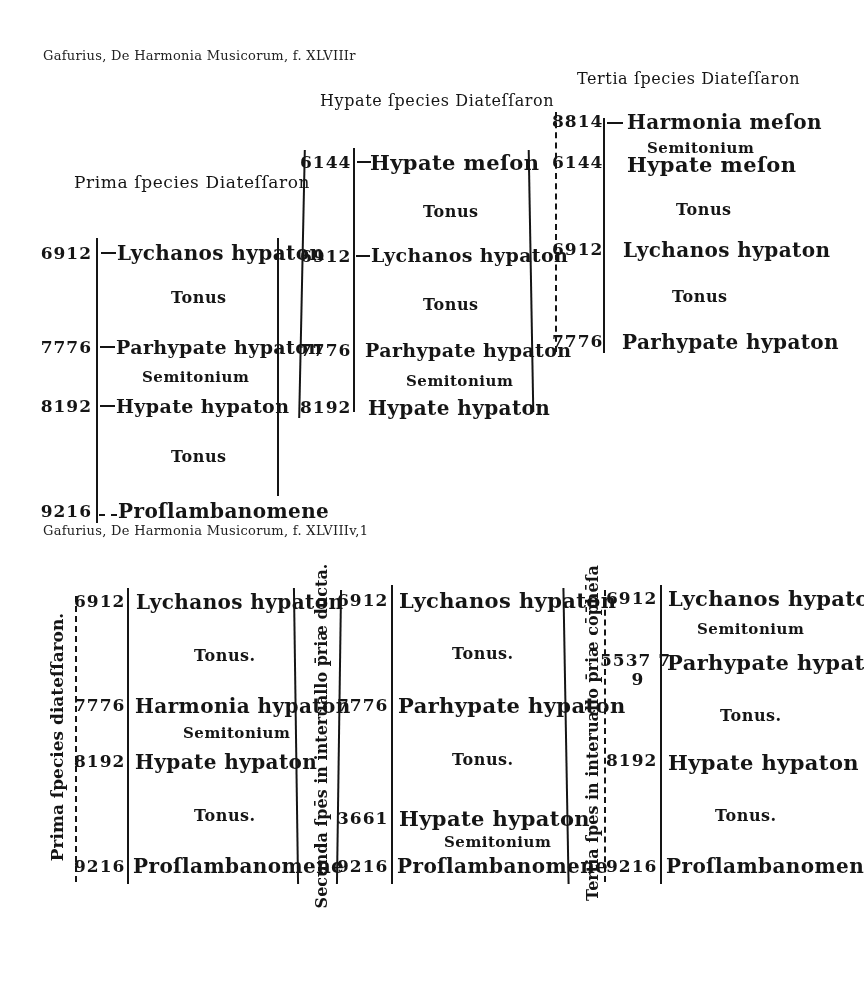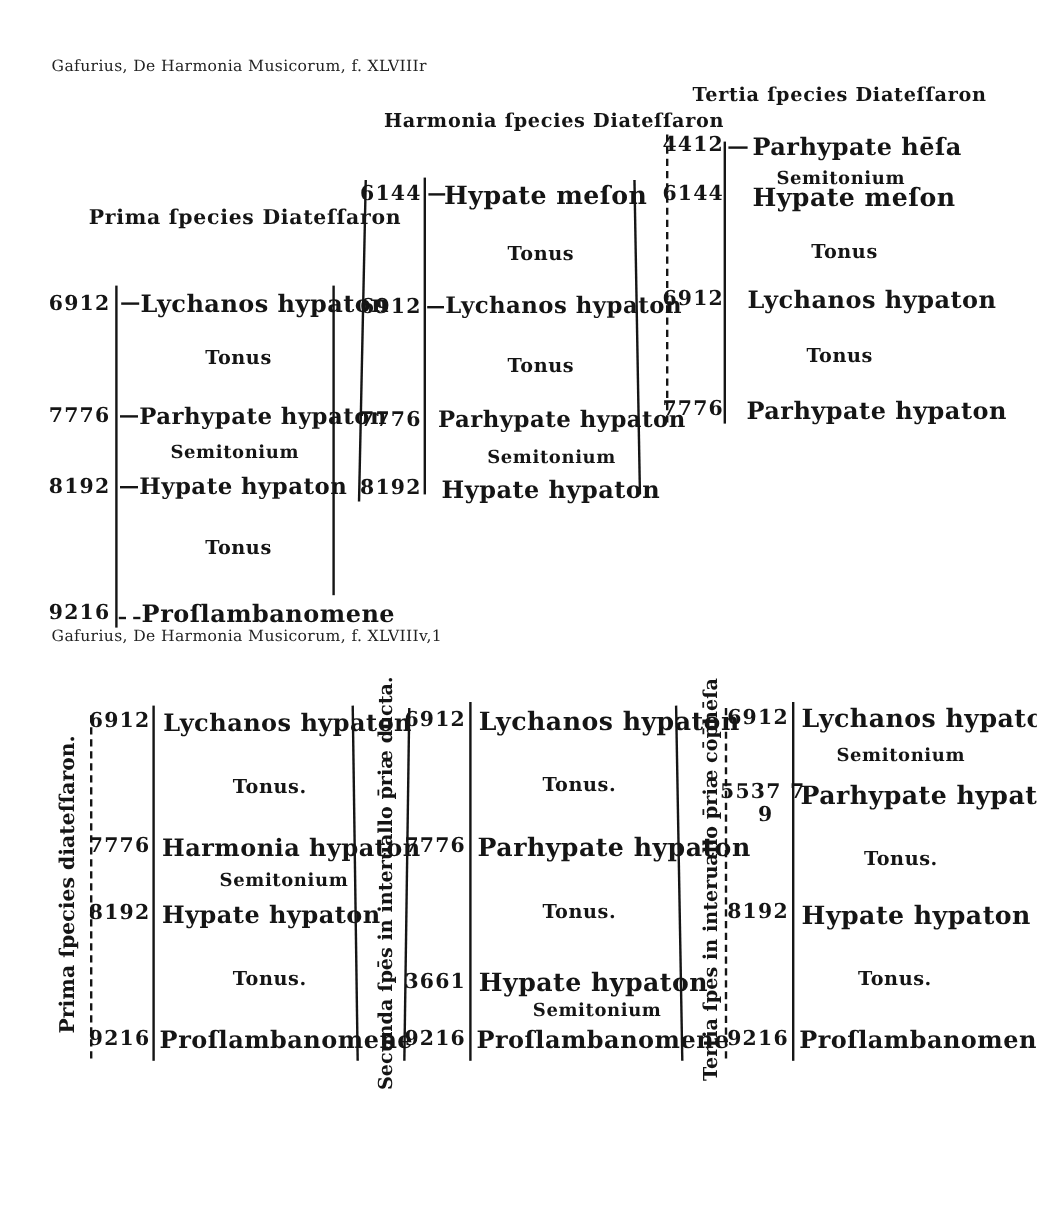--- a/index.html
+++ b/index.html
@@ -2,21 +2,21 @@
 <html><head>
 <meta charset="utf-8">
 <style>
   html,body{margin:0;padding:0;}
   body{
     width:864px;height:1008px;position:relative;background:#ffffff;
     font-family:"DejaVu Serif", serif;color:#151515;overflow:hidden;
   }
   .abs{position:absolute;white-space:nowrap;}
   .caption{font-size:13px;font-weight:400;letter-spacing:0.3px;color:#222;}
-  .dtitle{font-weight:700;font-size:17px;letter-spacing:0.6px;}
+  .dtitle{font-weight:400;font-size:17px;letter-spacing:0.6px;}
   .num{font-weight:700;font-size:17px;text-align:right;letter-spacing:1px;}
   .note{font-weight:700;font-size:20px;letter-spacing:0.4px;}
   .interval{font-weight:700;font-size:16px;letter-spacing:0.5px;}
   .small{font-size:15px;}
   .big{font-size:21px;}
   .vl{position:absolute;width:2px;background:#151515;}
   .vl-dash{position:absolute;width:0;border-left:2px dashed #151515;}
   .tick{position:absolute;height:2px;background:#151515;}
   .tick-dash{position:absolute;height:0;border-top:2px dashed #151515;}
   .rot{position:absolute;white-space:nowrap;font-weight:700;
@@ -47,21 +47,21 @@
   <div class="abs note" style="left:117px;top:241px">Lychanos hypaton</div>
   <div class="abs interval" style="left:171px;top:288px">Tonus</div>
   <div class="abs note" style="left:116px;top:336px;font-size:19px">Parhypate hypaton</div>
   <div class="abs interval small" style="left:142px;top:368px">Semitonium</div>
   <div class="abs note" style="left:116px;top:395px;font-size:19px">Hypate hypaton</div>
   <div class="abs interval" style="left:171px;top:447px">Tonus</div>
   <div class="abs note" style="left:118px;top:499px">Proſlambanomene</div>
 </div>
 
 <div>
-  <div class="abs dtitle" style="left:320px;top:91px;font-size:16px">Harmonia ſpecies Diateſſaron</div>
+  <div class="abs dtitle" style="left:320px;top:91px;font-size:16px">Hypate ſpecies Diateſſaron</div>
 
   <div class="vl" style="left:301px;top:150px;height:268px;transform:rotate(1.2deg)"></div>
 
   <div class="abs num" style="left:300px;top:152px;width:50px">6144</div>
   <div class="abs num" style="left:300px;top:246px;width:50px">6912</div>
   <div class="abs num" style="left:300px;top:340px;width:50px">7776</div>
   <div class="abs num" style="left:300px;top:397px;width:50px">8192</div>
 
   <div class="vl" style="left:353px;top:148px;height:264px"></div>
   <div class="vl" style="left:530px;top:150px;height:262px;transform:rotate(-1deg)"></div>
@@ -76,29 +76,29 @@
   <div class="abs note" style="left:365px;top:339px;font-size:19px">Parhypate hypaton</div>
   <div class="abs interval small" style="left:406px;top:372px">Semitonium</div>
   <div class="abs note" style="left:368px;top:396px">Hypate hypaton</div>
 </div>
 
 <div>
   <div class="abs dtitle" style="left:577px;top:69px;font-size:16px">Tertia ſpecies Diateſſaron</div>
 
   <div class="vl-dash" style="left:555px;top:112px;height:240px"></div>
 
-  <div class="abs num" style="left:552px;top:111px;width:48px">4412</div>
+  <div class="abs num" style="left:552px;top:111px;width:48px">8814</div>
   <div class="abs num" style="left:552px;top:152px;width:48px">6144</div>
   <div class="abs num" style="left:552px;top:239px;width:48px">6912</div>
   <div class="abs num" style="left:552px;top:331px;width:48px">7776</div>
 
   <div class="vl" style="left:603px;top:118px;height:235px"></div>
   <div class="tick" style="left:607px;top:122px;width:16px"></div>
 
-  <div class="abs note" style="left:627px;top:110px">Parhypate hēſa</div>
+  <div class="abs note" style="left:627px;top:110px">Harmonia meſon</div>
   <div class="abs interval small" style="left:647px;top:139px">Semitonium</div>
   <div class="abs note big" style="left:627px;top:152px">Hypate meſon</div>
   <div class="abs interval" style="left:676px;top:200px">Tonus</div>
   <div class="abs note" style="left:623px;top:238px">Lychanos hypaton</div>
   <div class="abs interval" style="left:672px;top:287px">Tonus</div>
   <div class="abs note" style="left:622px;top:330px">Parhypate hypaton</div>
 </div>
 
 <div>
   <div class="rot" style="left:57px;top:737px;font-size:17px">Prima ſpecies diateſſaron.</div>

